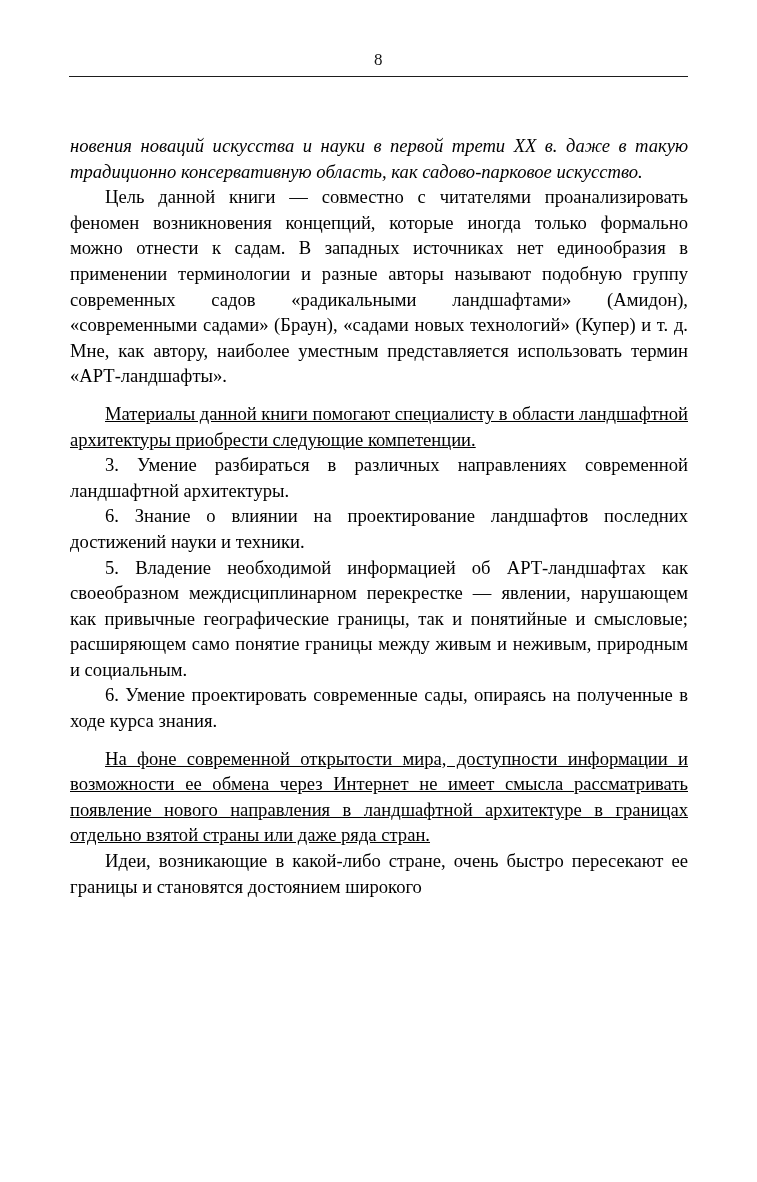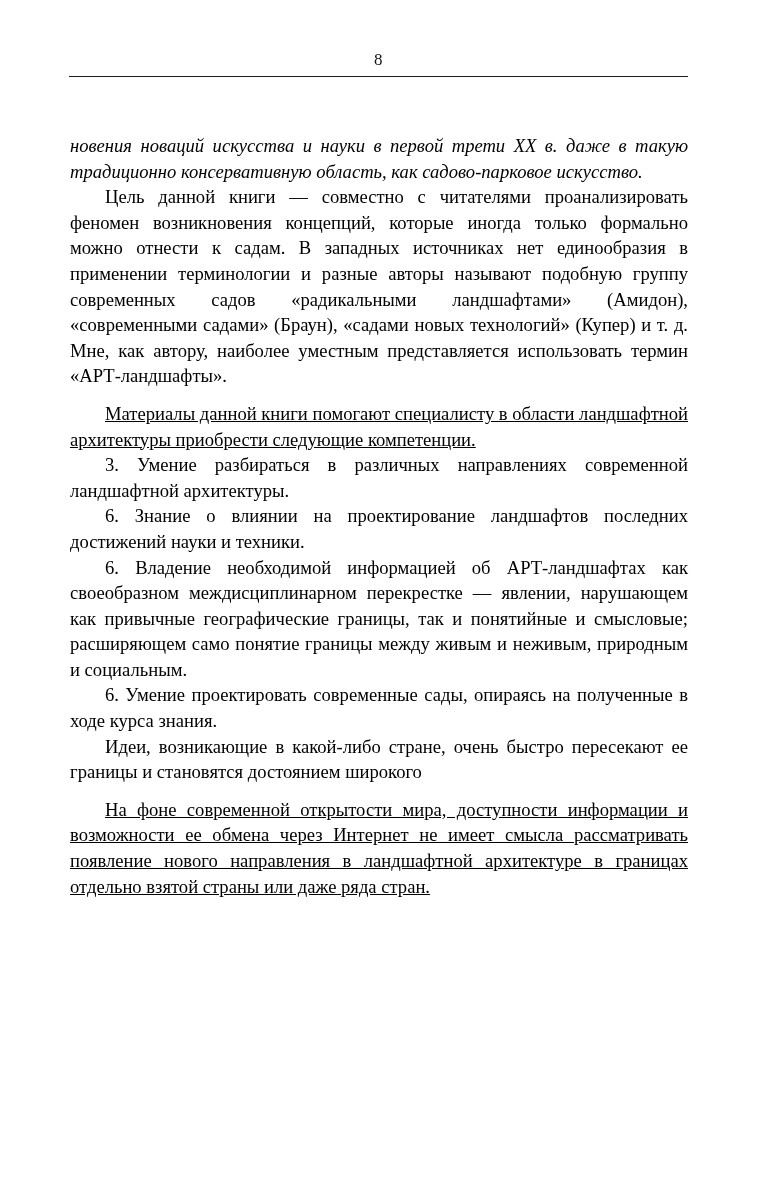--- a/index.html
+++ b/index.html
@@ -55,18 +55,18 @@
     <hr class="header-rule">
   </header>
 
   <main class="text-column">
 
   <p class="para italic">новения новаций искусства и науки в первой трети XX в. даже в такую традиционно консервативную область, как садово-парковое искусство.</p>
       <p class="para indent">Цель данной книги — совместно с читателями проанализировать феномен возникновения концепций, которые иногда только формально можно отнести к садам. В западных источниках нет единообразия в применении терминологии и разные авторы называют подобную группу современных садов «радикальными ландшафтами» (Амидон), «современными садами» (Браун), «садами новых технологий» (Купер) и т. д. Мне, как автору, наиболее уместным представляется использовать термин «АРТ-ландшафты».</p>
       <p class="para indent space-before">Материалы данной книги помогают специалисту в области ландшафтной архитектуры приобрести следующие компетенции.</p>
       <p class="para indent">3. Умение разбираться в различных направлениях современной ландшафтной архитектуры.</p>
       <p class="para indent">6. Знание о влиянии на проектирование ландшафтов последних достижений науки и техники.</p>
-      <p class="para indent">6. Владение необходимой информацией об АРТ-ландшафтах как своеобразном междисциплинарном перекрестке — явлении, нарушающем как привычные географические границы, так и понятийные и смысловые; расширяющем само понятие границы между живым и неживым, природным и социальным.</p>
+      <p class="para indent">5. Владение необходимой информацией об АРТ-ландшафтах как своеобразном междисциплинарном перекрестке — явлении, нарушающем как привычные географические границы, так и понятийные и смысловые; расширяющем само понятие границы между живым и неживым, природным и социальным.</p>
       <p class="para indent">6. Умение проектировать современные сады, опираясь на полученные в ходе курса знания.</p>
+      <p class="para indent space-before">На фоне современной открытости мира, доступности информации и возможности ее обмена через Интернет не имеет смысла рассматривать появление нового направления в ландшафтной архитектуре в границах отдельно взятой страны или даже ряда стран.</p>
       <p class="para indent">Идеи, возникающие в какой-либо стране, очень быстро пересекают ее границы и становятся достоянием широкого</p>
-      <p class="para indent space-before">На фоне современной открытости мира, доступности информации и возможности ее обмена через Интернет не имеет смысла рассматривать появление нового направления в ландшафтной архитектуре в границах отдельно взятой страны или даже ряда стран.</p>
     </main>
 </div>
 
 </body></html>

